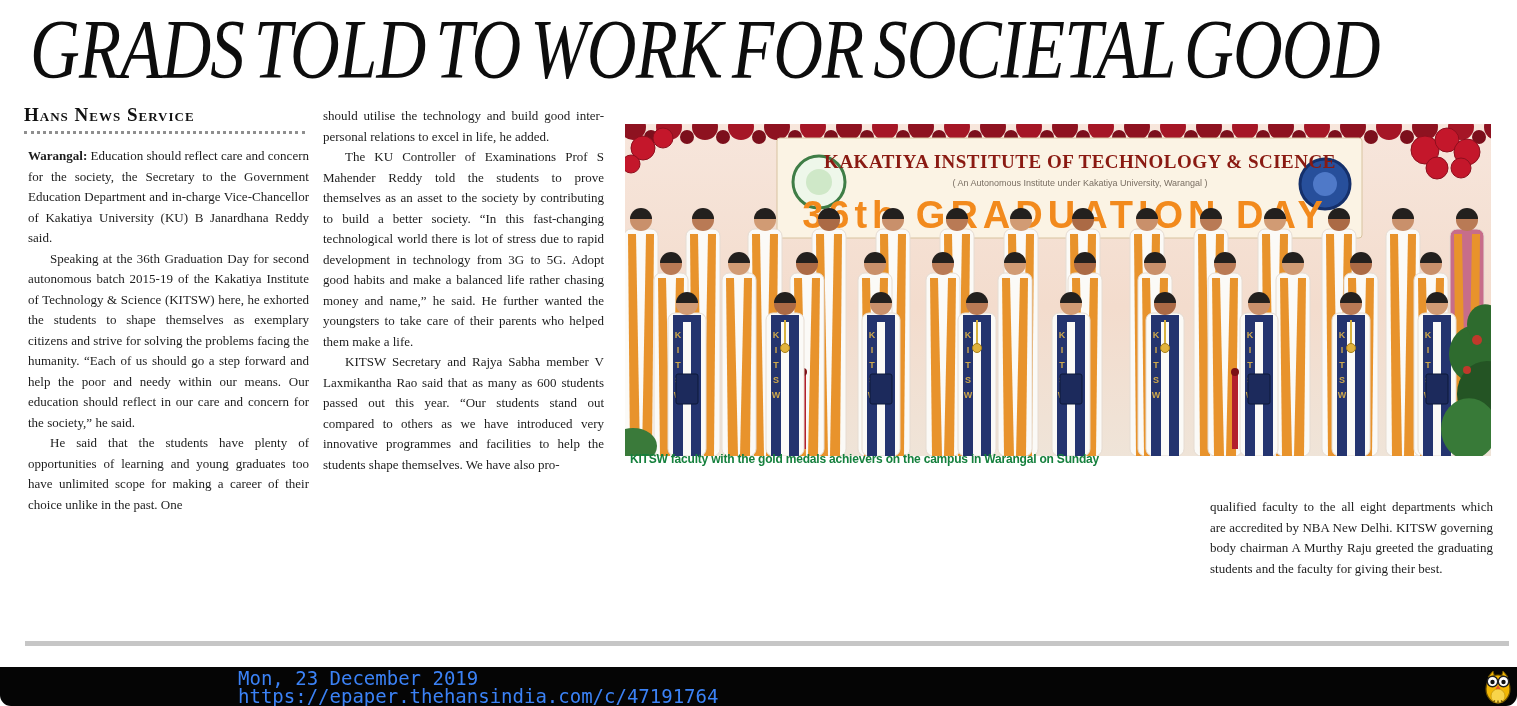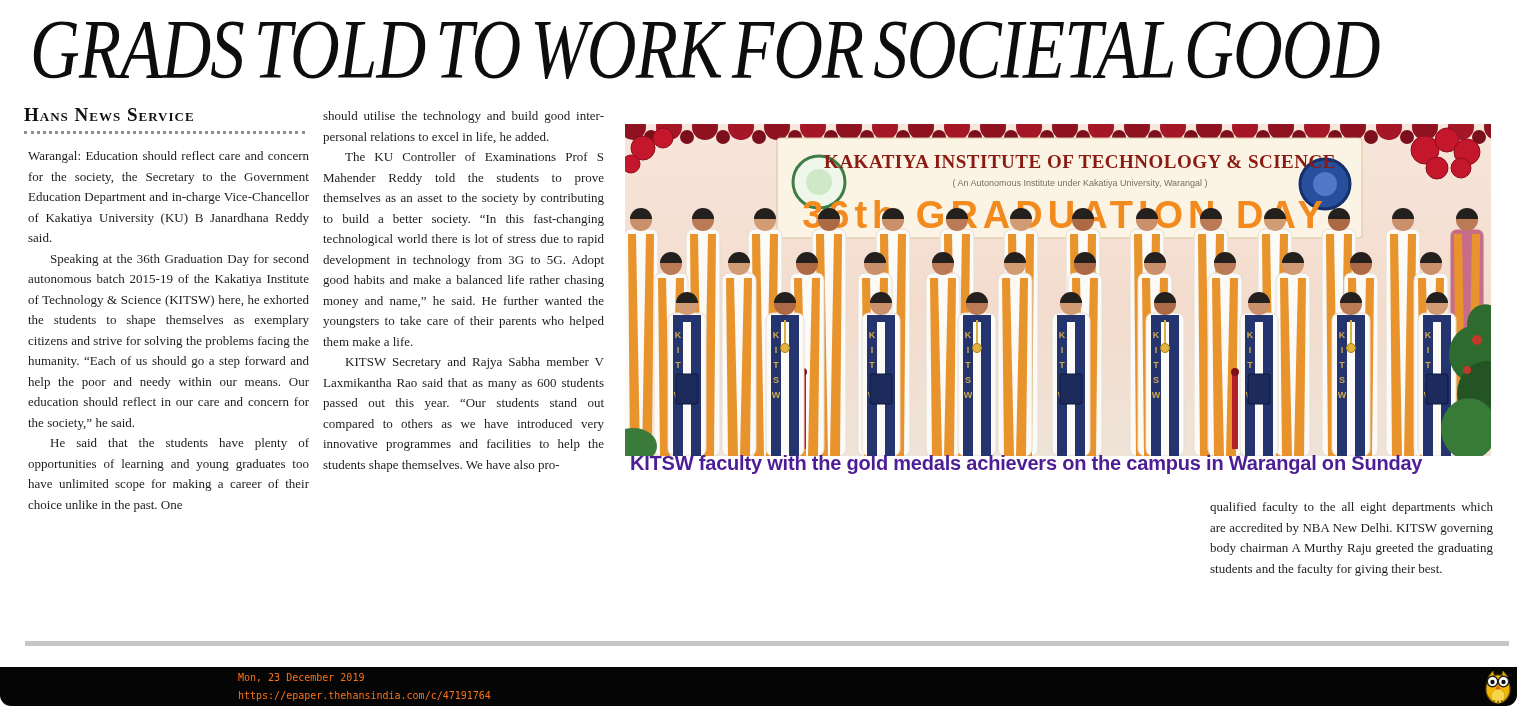--- a/index.html
+++ b/index.html
@@ -10,55 +10,55 @@
   .headline{position:absolute;left:30px;top:2px;margin:0;white-space:nowrap;
     font-family:"Liberation Serif","DejaVu Serif",serif;font-style:italic;font-weight:400;
     font-size:84px;line-height:96px;color:#0d0d0d;letter-spacing:-1px;word-spacing:-8px;
     transform:scaleX(0.82);transform-origin:left top;}
 
   
   .col{position:absolute;width:281px;font-size:13px;line-height:20.5px;text-align:justify;
        color:#1c1c1c;overflow:hidden;}
   .col p{margin:0;}
   .col p.indent{text-indent:22px;}
-  .col b{font-weight:400;margin-top:40px;}
+  .col b{font-weight:700;margin-top:40px;}
 
   .byline-wrap{position:absolute;left:24px;top:104px;width:281px;}
   .byline{font-weight:700;font-size:19px;letter-spacing:1px;color:#111;font-variant:small-caps;}
   .dotted-rule{margin-top:5px;border-top:3px dotted #8f8f8f;height:0;}
 
   #col0{left:28px; top:146px;height:494px;}
   #col1{left:323px;top:106px;height:534px;}
   #col2{left:627px;top:497px;height:148px;}
   #col3{left:916px;top:497px;height:148px;}
   #col4{left:1210px;top:497px;width:283px;height:150px;}
 
   
   .photo{position:absolute;left:625px;top:124px;width:866px;height:332px;margin:0;}
   .caption{position:absolute;left:630px;top:452px;width:860px;
     font-family:"Liberation Sans","DejaVu Sans",sans-serif;font-weight:700;
-    font-size:20px;letter-spacing:-0.2px;color:#4c1d95;}
+    font-size:12px;letter-spacing:-0.2px;color:#15803d;}
 
   
   .section-divider{position:absolute;left:25px;top:641px;width:1484px;height:5px;background:#c6c6c6;}
   .footer-bar{position:absolute;left:0;top:667px;width:1517px;height:39px;background:#050505;}
 
   .logo{position:absolute;left:8px;top:4px;height:31px;white-space:nowrap;
     font-family:"Liberation Serif","DejaVu Serif",serif;font-weight:900;font-size:27px;line-height:31px;
     letter-spacing:3px;color:#c3c8d0;
     text-shadow:1px 1px 0 #3a3f46,-1px -1px 0 #6a7078,0 0 2px #000;margin-top:34px;}
   .logo .the{position:absolute;left:2px;top:-3px;font-size:9px;letter-spacing:1px;color:#9aa0a8;text-shadow:none;}
   .logo .swan{display:inline-block;width:26px;height:26px;border-radius:50%;vertical-align:-4px;
     background:radial-gradient(circle at 35% 30%,#8fd8f2 0%,#3f7fd0 45%,#16356e 100%);
     color:#dff2ff;font-size:17px;line-height:26px;text-align:center;font-weight:700;
     text-shadow:0 0 2px #0a2250;margin:0 2px;letter-spacing:0;}
 
   .stamp{position:absolute;left:238px;top:2px;
     font-family:"DejaVu Sans Mono","Liberation Mono",monospace;
-    font-size:10px;line-height:18px;color:#f97316;}
+    font-size:19px;line-height:18px;color:#3b82f6;}
 
   .owl{position:absolute;right:5px;top:2px;}
 </style>
 </head>
 <body>
 
 <div class="page">
 
   <h1 class="headline">GRADS TOLD TO WORK FOR SOCIETAL GOOD</h1>
 

